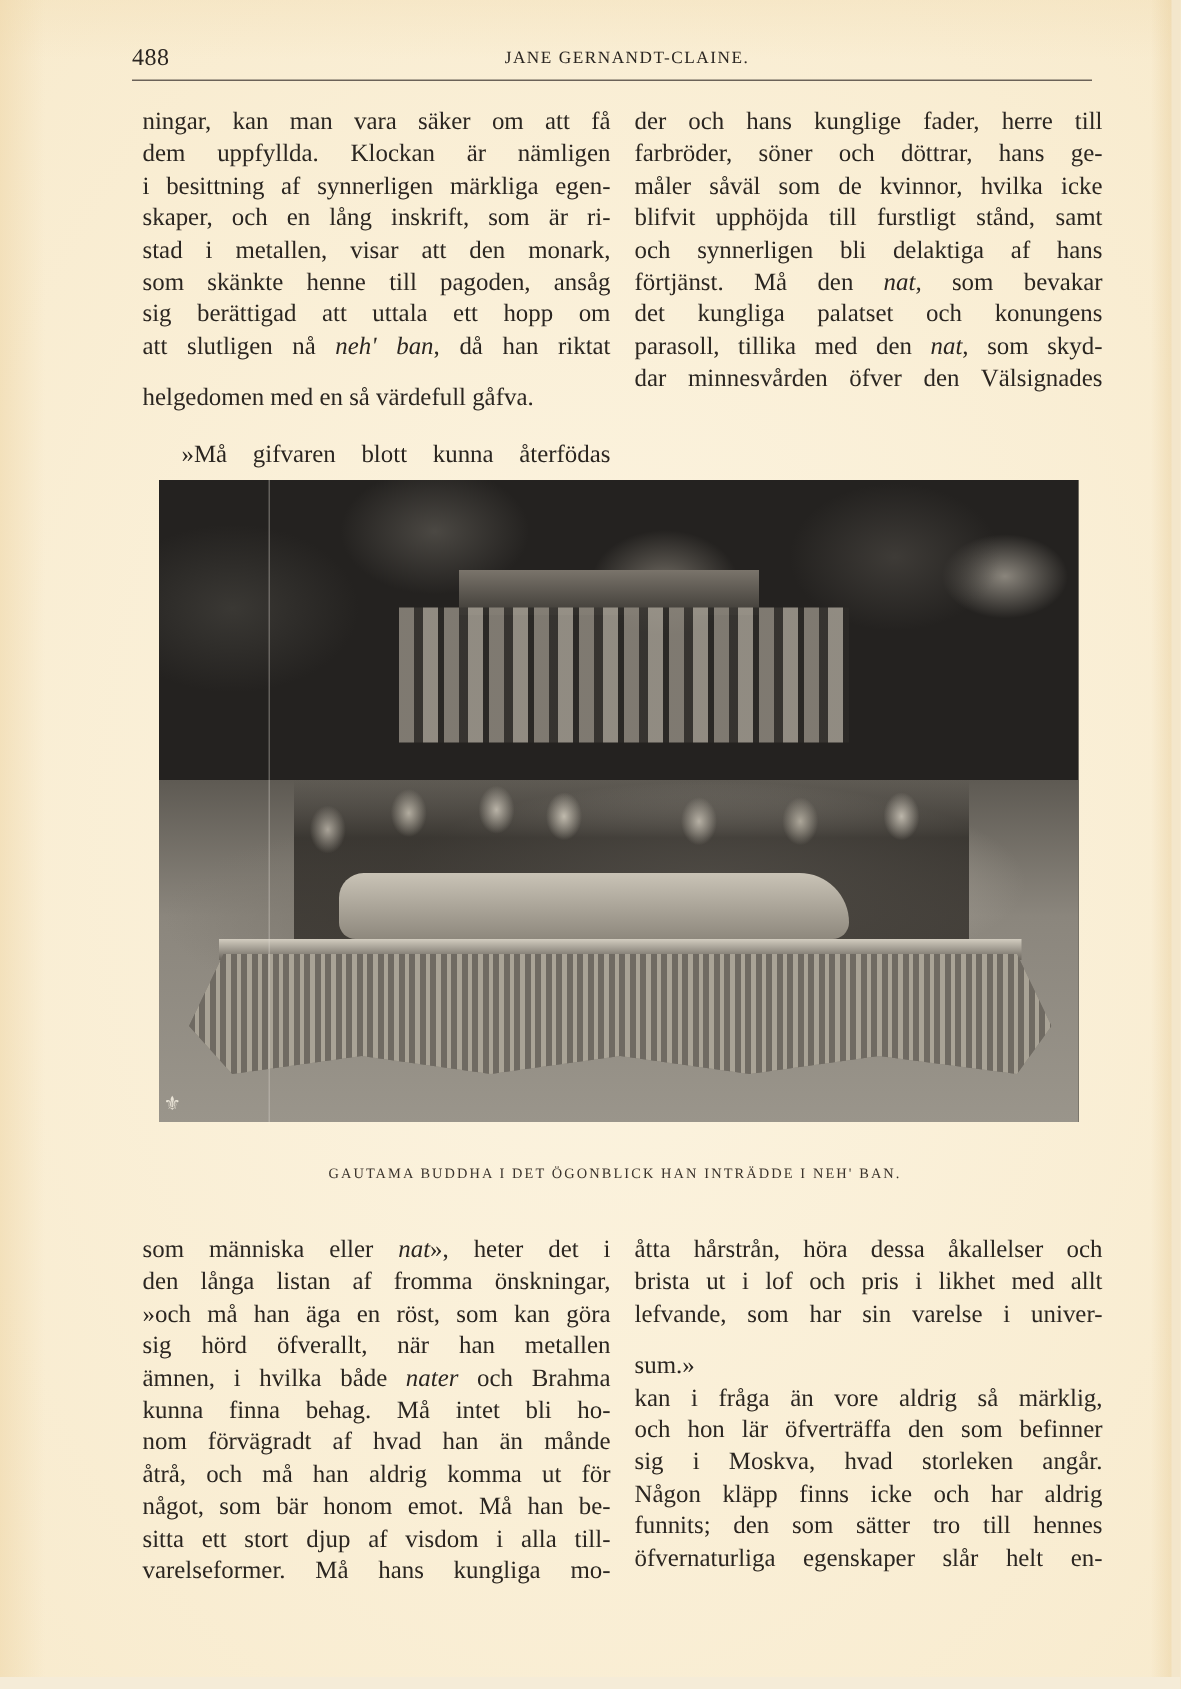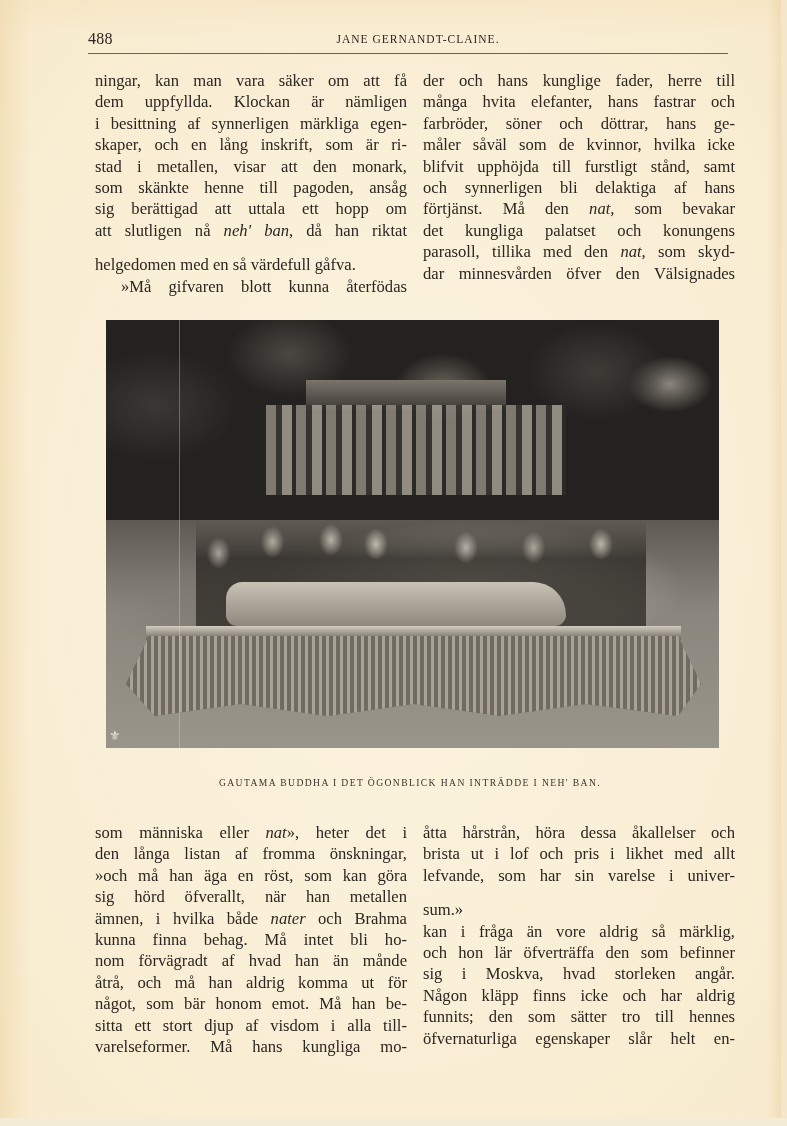--- a/index.html
+++ b/index.html
@@ -41,21 +41,21 @@
   }
   .col {
     position: absolute; width: 312px;
     font-size: 16.6px; line-height: 21.4px;
   }
   .col .line {
     display: block; height: 21.4px; white-space: nowrap;
     text-align: justify; text-align-last: justify;
   }
   .col .line.last { text-align-last: left; margin-top: 13px; }
-  .col .line.indent { padding-left: 26px; }
+  .col .line.indent { padding-left: 26px; margin-top: 16px; }
   .col .line i { font-style: italic; margin-top: 21px; }
   .col-left-top { left: 95px; top: 70px; }
   .col-right-top { left: 423px; top: 70px; }
   .col-left-bottom { left: 95px; top: 822px; }
   .col-right-bottom { left: 423px; top: 822px; }
 
   .figure {
     position: absolute; left: 106px; top: 320px; width: 613px; height: 428px;
     background: #1b1a18; overflow: hidden;
   }
@@ -145,21 +145,20 @@
   <span class="line">stad i metallen, visar att den monark,</span>
   <span class="line">som skänkte henne till pagoden, ansåg</span>
   <span class="line">sig berättigad att uttala ett hopp om</span>
   <span class="line"><span>att slutligen nå </span><i>neh' ban</i><span>, då han riktat</span></span>
   <span class="line last">helgedomen med en så värdefull gåfva.</span>
   <span class="line indent">»Må gifvaren blott kunna återfödas</span>
 </div>
 
 <div class="col col-right-top">
   <span class="line">der och hans kunglige fader, herre till</span>
-  <span class="line">många hvita elefanter, hans fastrar och</span>
   <span class="line">farbröder, söner och döttrar, hans ge-</span>
   <span class="line">måler såväl som de kvinnor, hvilka icke</span>
   <span class="line">blifvit upphöjda till furstligt stånd, samt</span>
   <span class="line">och synnerligen bli delaktiga af hans</span>
   <span class="line"><span>förtjänst. Må den </span><i>nat,</i><span> som bevakar</span></span>
   <span class="line">det kungliga palatset och konungens</span>
   <span class="line"><span>parasoll, tillika med den </span><i>nat,</i><span> som skyd-</span></span>
   <span class="line">dar minnesvården öfver den Välsignades</span>
 </div>
 

